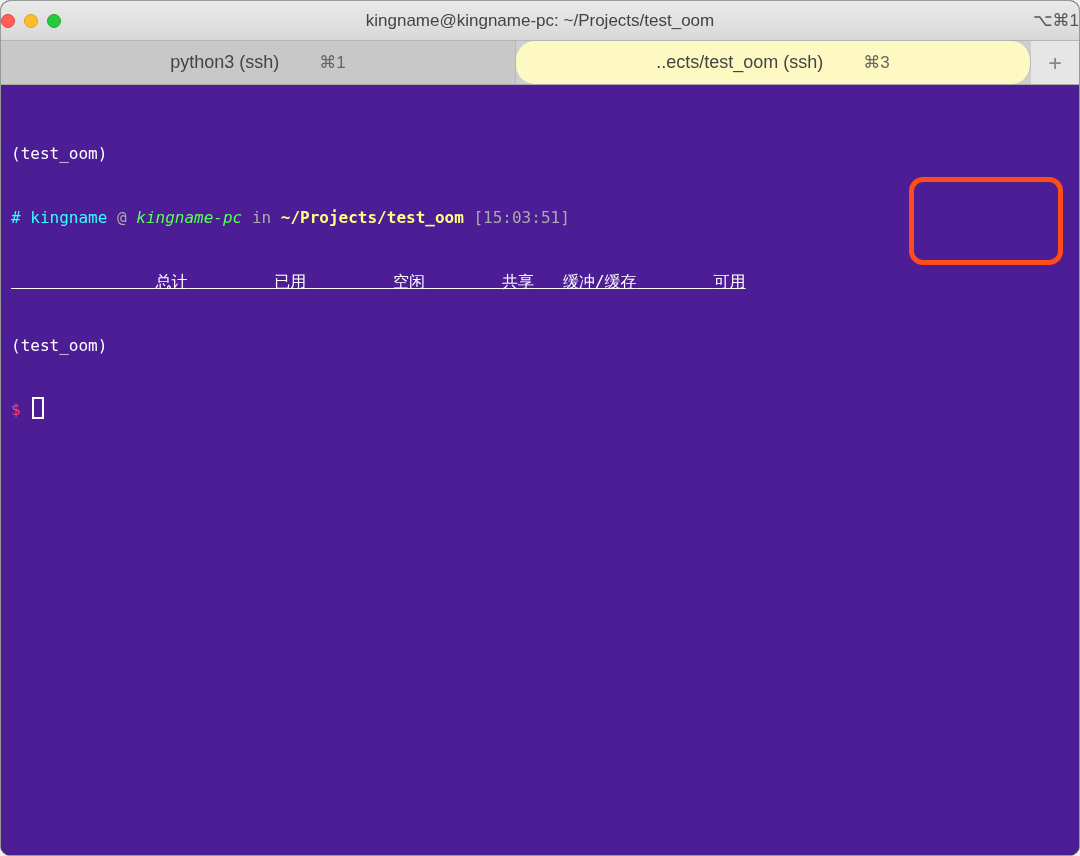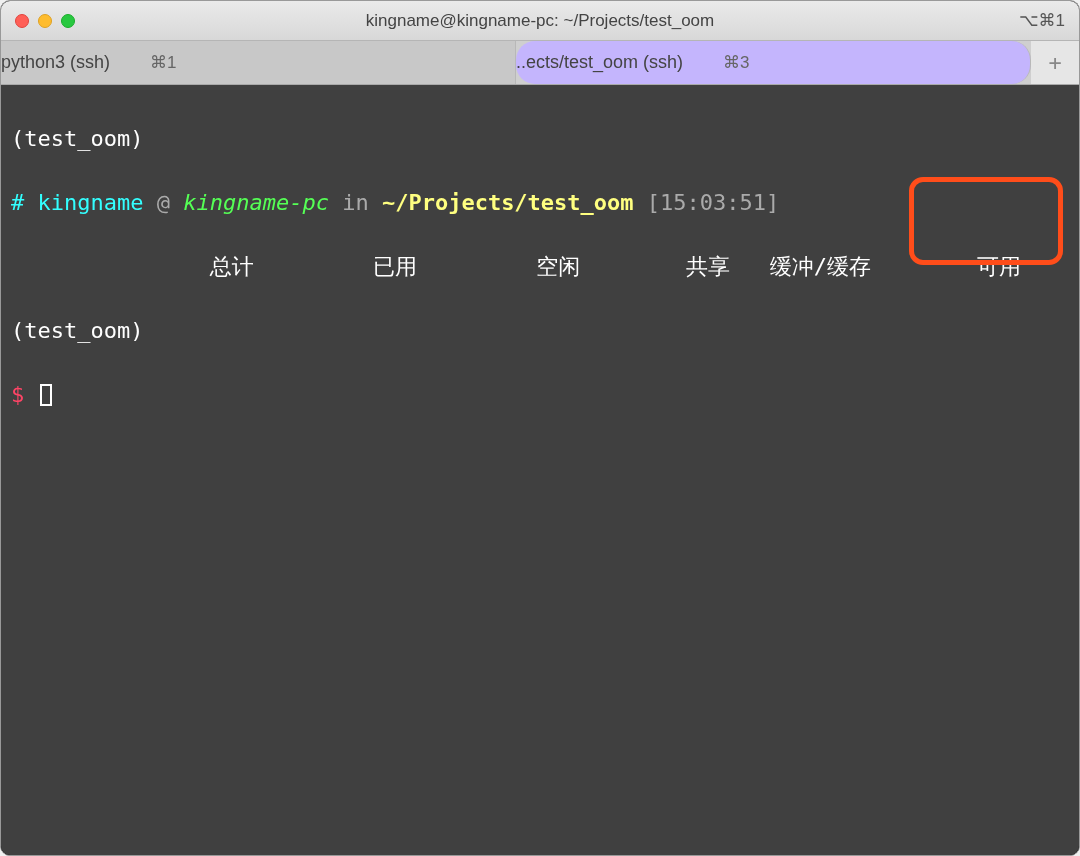--- a/index.html
+++ b/index.html
@@ -16,21 +16,21 @@
       background: #000;
       border-radius: 10px;
       overflow: hidden;
       border: 1px solid #999;
     }
     .titlebar {
       height: 40px;
       background: linear-gradient(#eaeaea, #d8d8d8);
       display: flex;
       align-items: center;
-      padding: 0 14px;
+      padding: 0 0;
       position: relative;
       border-bottom: 1px solid #b5b5b5;
       gap: 22px;
     }
     .traffic-lights {
       display: flex;
       gap: 9px;
       align-items: center;
     }
     .light {
@@ -59,54 +59,55 @@
     .tabbar {
       height: 44px;
       background: #cfcfcf;
       display: flex;
       border-bottom: 1px solid #aaa;
     }
     .tab {
       flex: 1;
       display: flex;
       align-items: center;
+      justify-content: center;
       gap: 40px;
       font-size: 18px;
       color: #444;
       border-right: 1px solid #b8b8b8;
       font-family: -apple-system, "Helvetica Neue", sans-serif;
       background: #c8c8c8;
       cursor: pointer;
       position: relative;
     }
     .tab.active {
-      background: #c4b5fd;
+      background: #fef9c3;
       border-radius: 19px;
     }
     .tab-shortcut {
       font-size: 17px;
       color: #666;
     }
     .tab-add {
       width: 48px;
       flex: 0 0 48px;
       display: flex;
       align-items: center;
       justify-content: center;
       font-size: 22px;
       color: #888;
       background: #e6e6e6;
       cursor: pointer;
     }
     .terminal {
-      background: #404040;
+      background: #4c1d95;
       color: #fff;
-      font-size: 22px;
+      font-size: 16px;
       line-height: 32px;
-      padding: 6px 10px;
+      padding: 21px 10px;
       white-space: pre;
       font-family: "Menlo", "Monaco", "Consolas", monospace;
       position: relative;
       height: calc(856px - 40px - 44px);
     }
     .c-paren { color: #fff; }
     .c-cyan { color: #33ffff; }
     .c-dim { color: #aaaaaa; }
     .c-green { color: #55ff55; font-style: italic; }
     .c-yellow { color: #ffff80; font-weight: bold; }
@@ -124,21 +125,21 @@
       position: absolute;
       border: 5px solid #ff4d1a;
       border-radius: 14px;
       top: 92px;
       left: 908px;
       width: 154px;
       height: 88px;
       pointer-events: none;
     }
     .row { display: block; }
-    .freeline { display: block; }
+    .freeline { display: block; text-decoration: underline; }
   </style>
 </head>
 <body>
 
 <div class="window">
 
   <div class="titlebar">
     <div class="traffic-lights">
       <div class="light red"></div>
       <div class="light yellow"></div>

